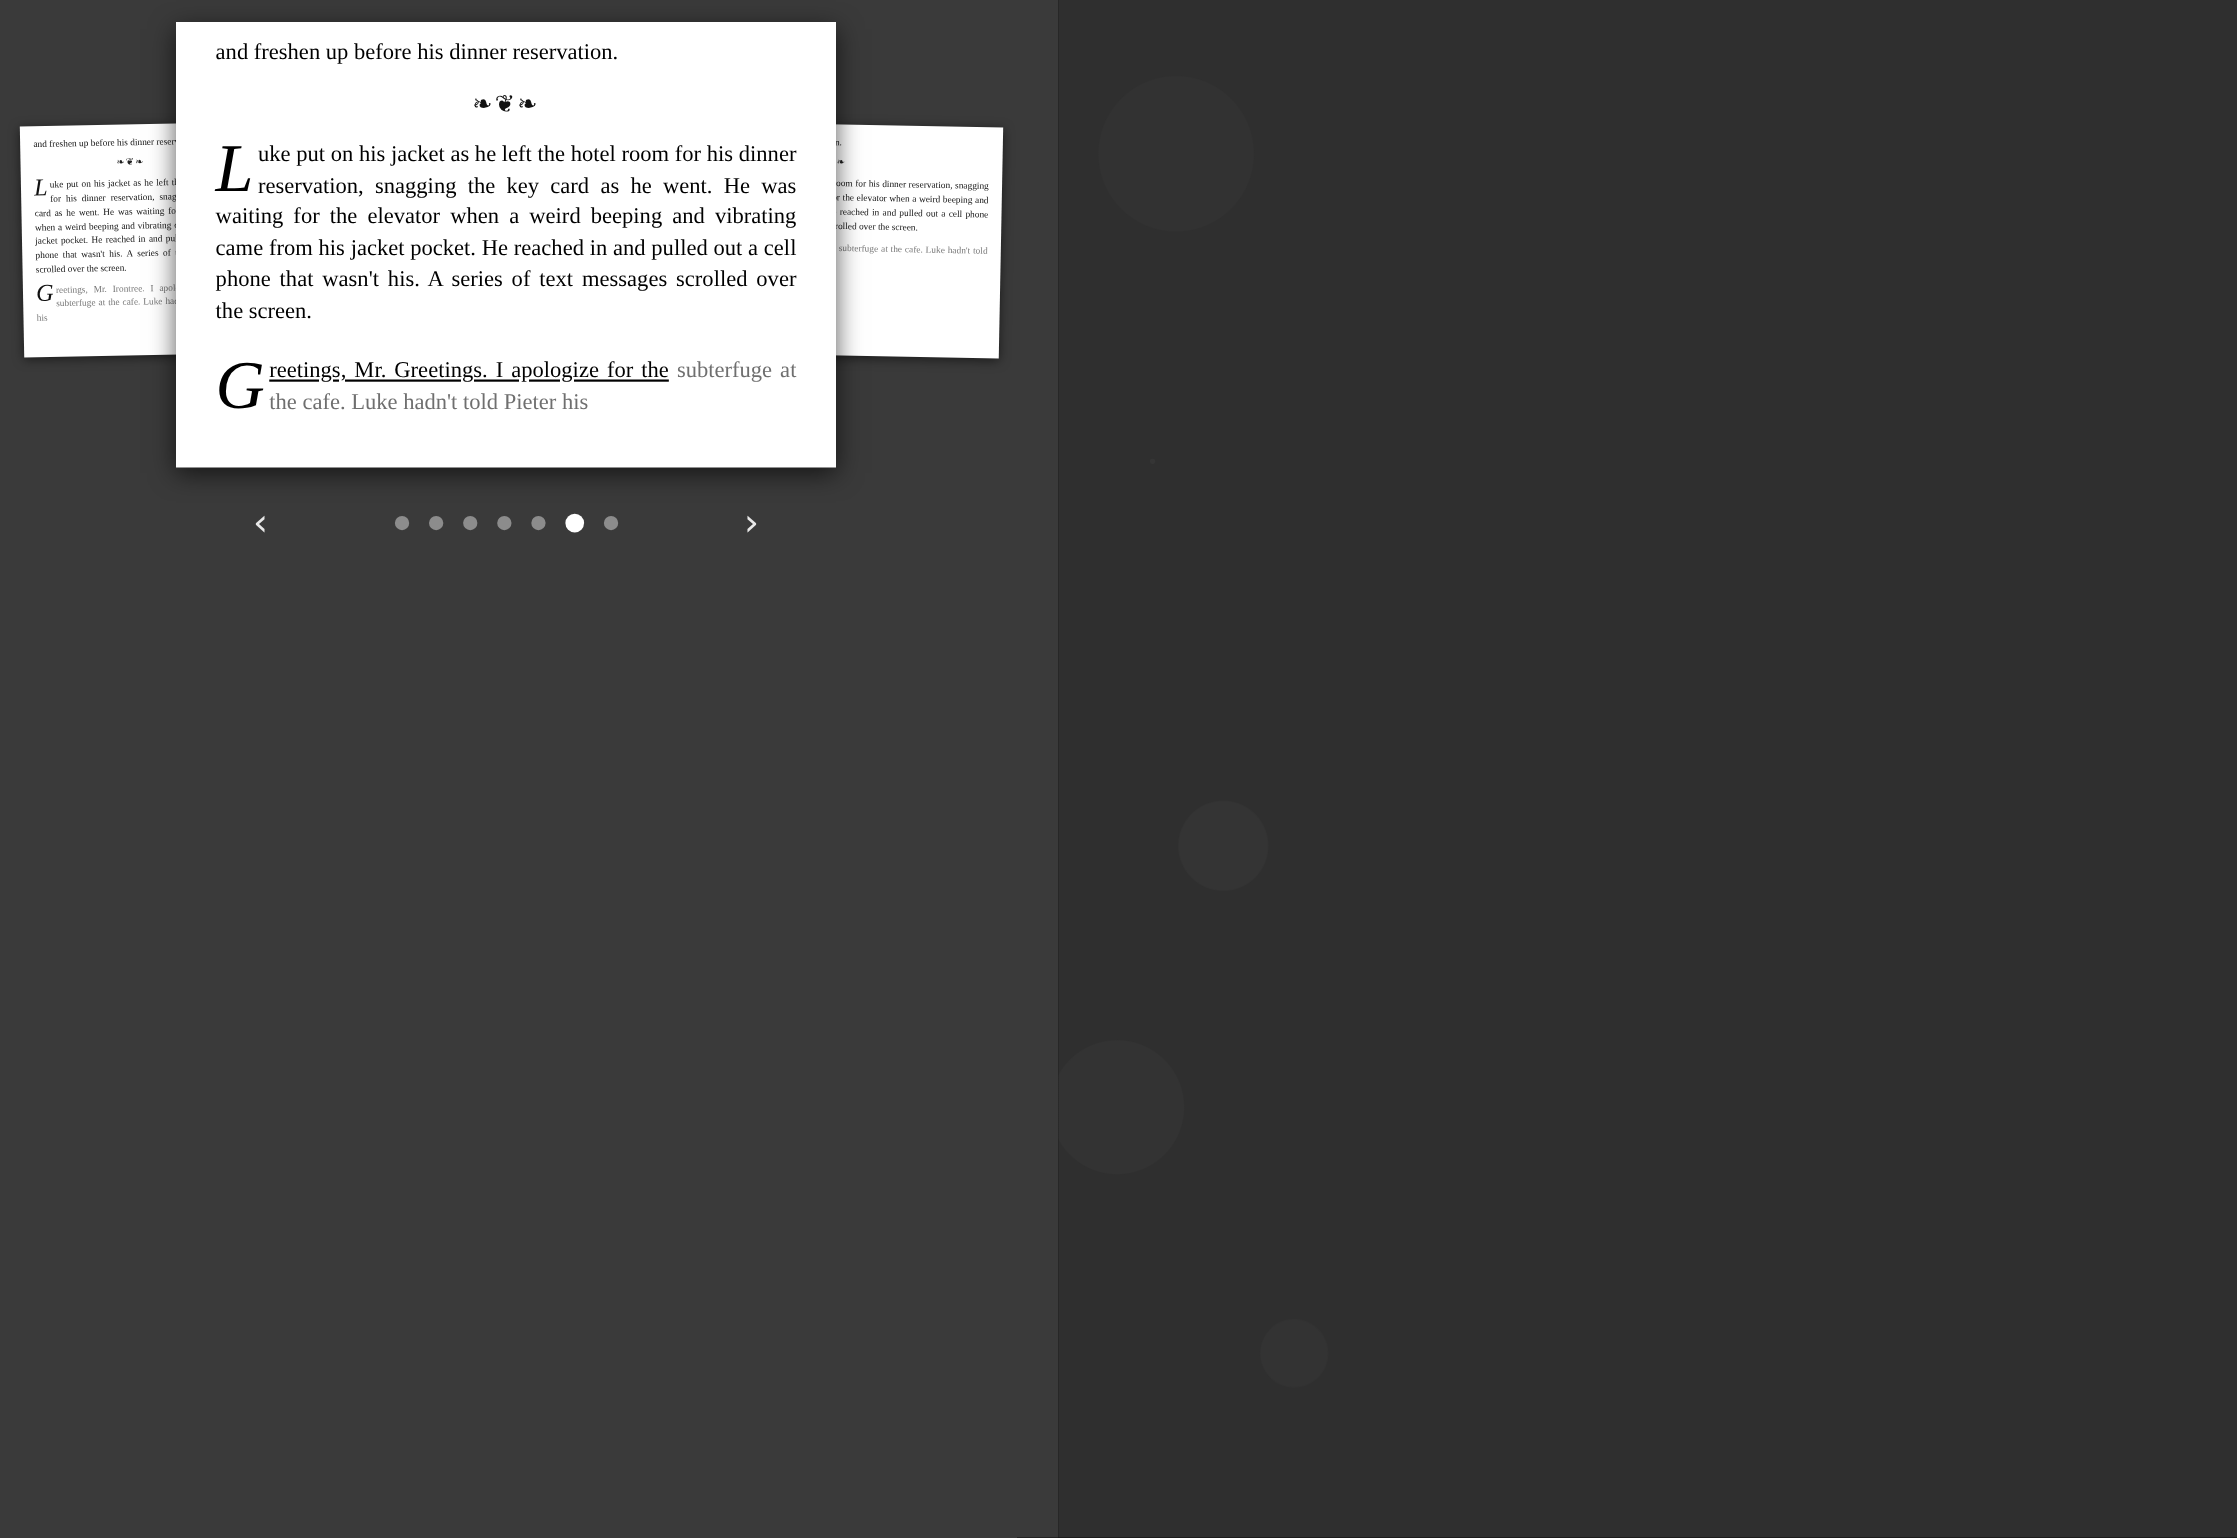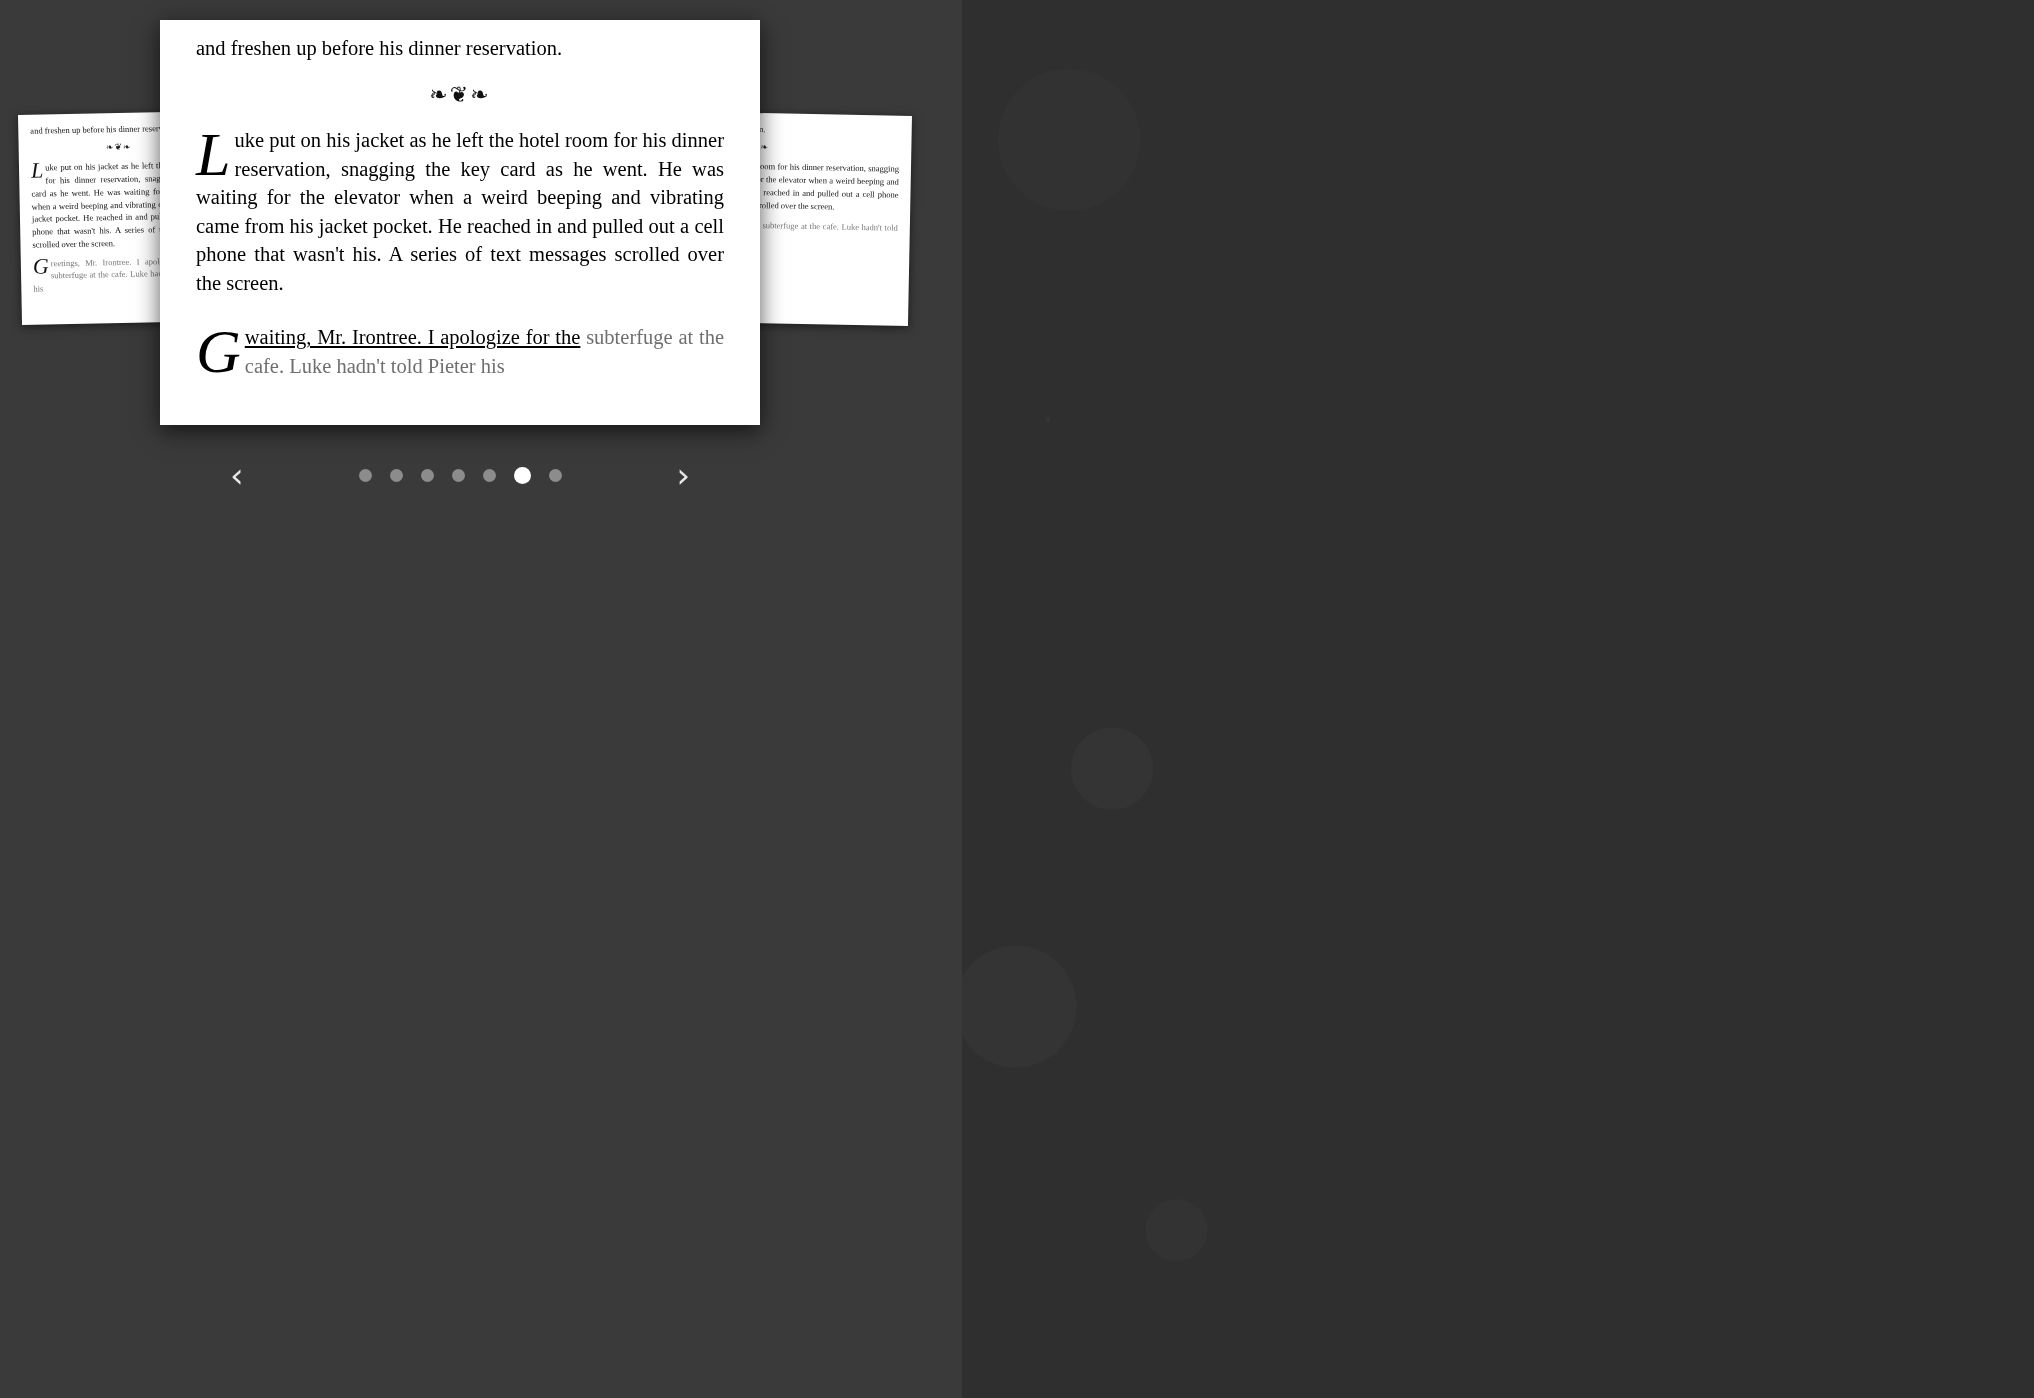--- a/index.html
+++ b/index.html
@@ -236,21 +236,21 @@
           <div>Luke put on his jacket as he left the hotel room for his dinner reservation, snagging the key card as he went. He was waiting for the elevator when a weird beeping and vibrating came from his jacket pocket. He reached in and pulled out a cell phone that wasn't his. A series of text messages scrolled over the screen.</div>
           <div class="faded" style="margin-top:8px">Greetings, Mr. Irontree. I apologize for the subterfuge at the cafe. Luke hadn't told Pieter his</div>
         </div>
       </div>
 
       <div class="page-card">
         <div class="card-body">
           <div class="first-line">and freshen up before his dinner reservation.</div>
           <div class="ornament">❧❦❧</div>
           <p class="body-par"><span class="dropcap">L</span><span>uke put on his jacket as he left the hotel room for his dinner reservation, snagging the key card as he went. He was waiting for the elevator when a weird beeping and vibrating came from his jacket pocket. He reached in and pulled out a cell phone that wasn't his. A series of text messages scrolled over the screen.</span></p>
-          <p class="body-par cut-par"><span class="dropcap">G</span><span class="underlined-sel">waiting, Mr. Irontree. I apologize for the</span> <span class="dim">subterfuge at the cafe. Luke hadn't told Pieter his</span></p>
+          <p class="body-par cut-par"><span class="dropcap">G</span><span class="underlined-sel">reetings, Mr. Greetings. I apologize for the</span> <span class="dim">subterfuge at the cafe. Luke hadn't told Pieter his</span></p>
         </div>
       </div>
 
       <div class="car-controls">
         <div class="arrow">‹</div>
         <div class="dots">
           <span class="dot"></span>
           <span class="dot"></span>
           <span class="dot"></span>
           <span class="dot"></span>

